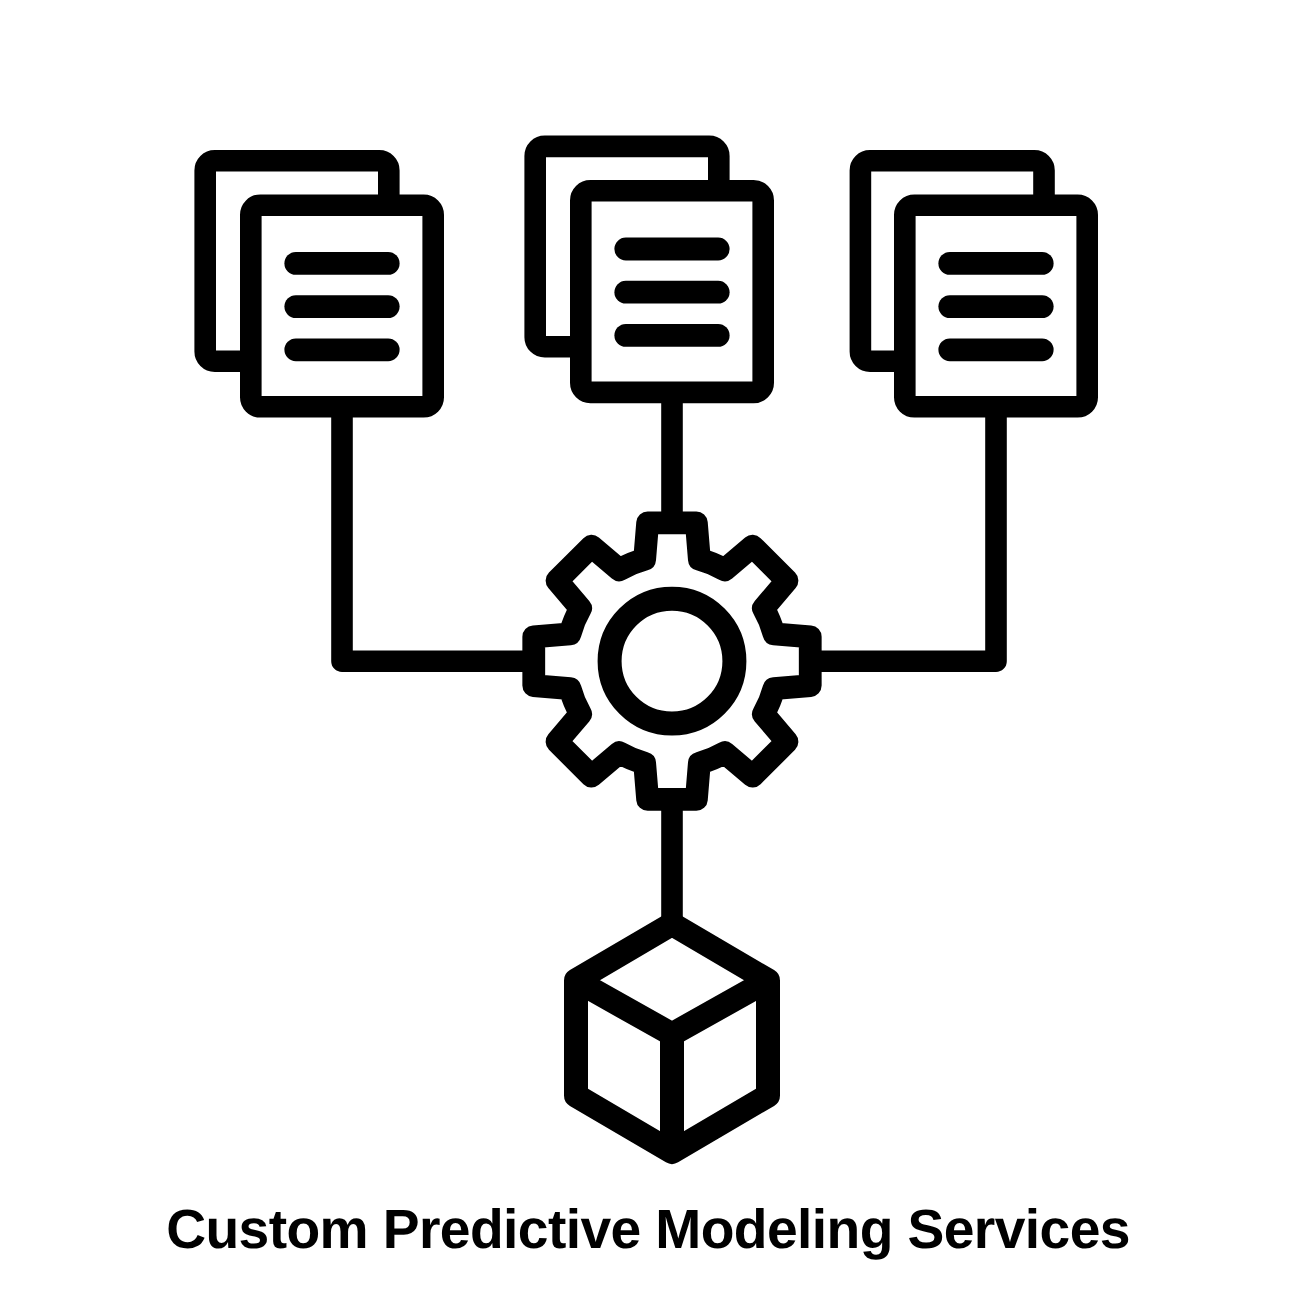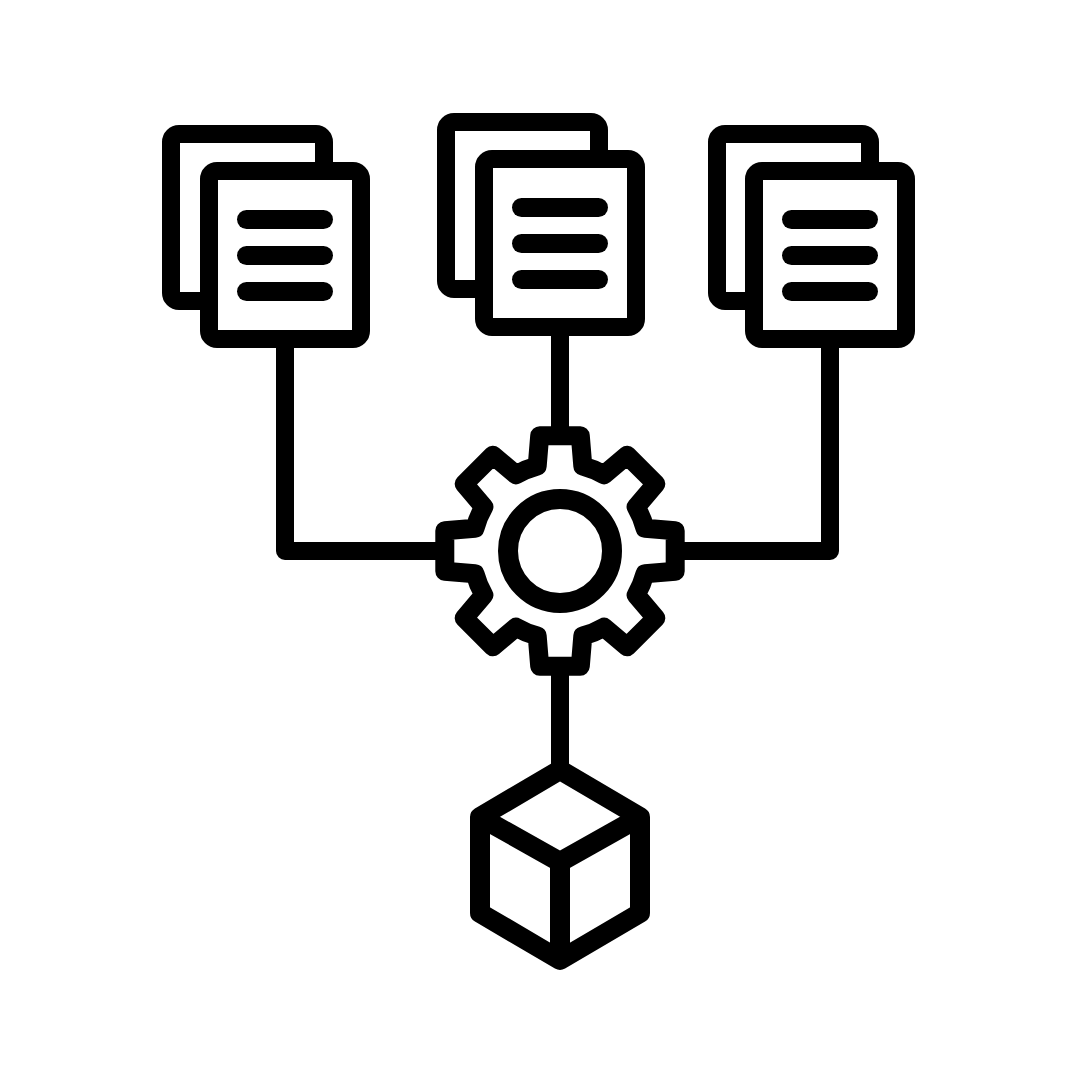--- a/index.html
+++ b/index.html
@@ -101,14 +101,15 @@
       <circle class="gear-hub" cx="560" cy="551" r="52"></circle>
     </g>
 
     <g>
       <path class="cube-body" d="M560,770 L640,817 L640,913 L560,960 L480,913 L480,817 Z"></path>
       <path class="cube-edges" d="M480,817 L560,862 L640,817 M560,862 L560,960"></path>
     </g>
 
   </svg>
 
+  <div class="caption">Custom Predictive Modeling Services</div>
 
 </div>
 
 </body></html>

